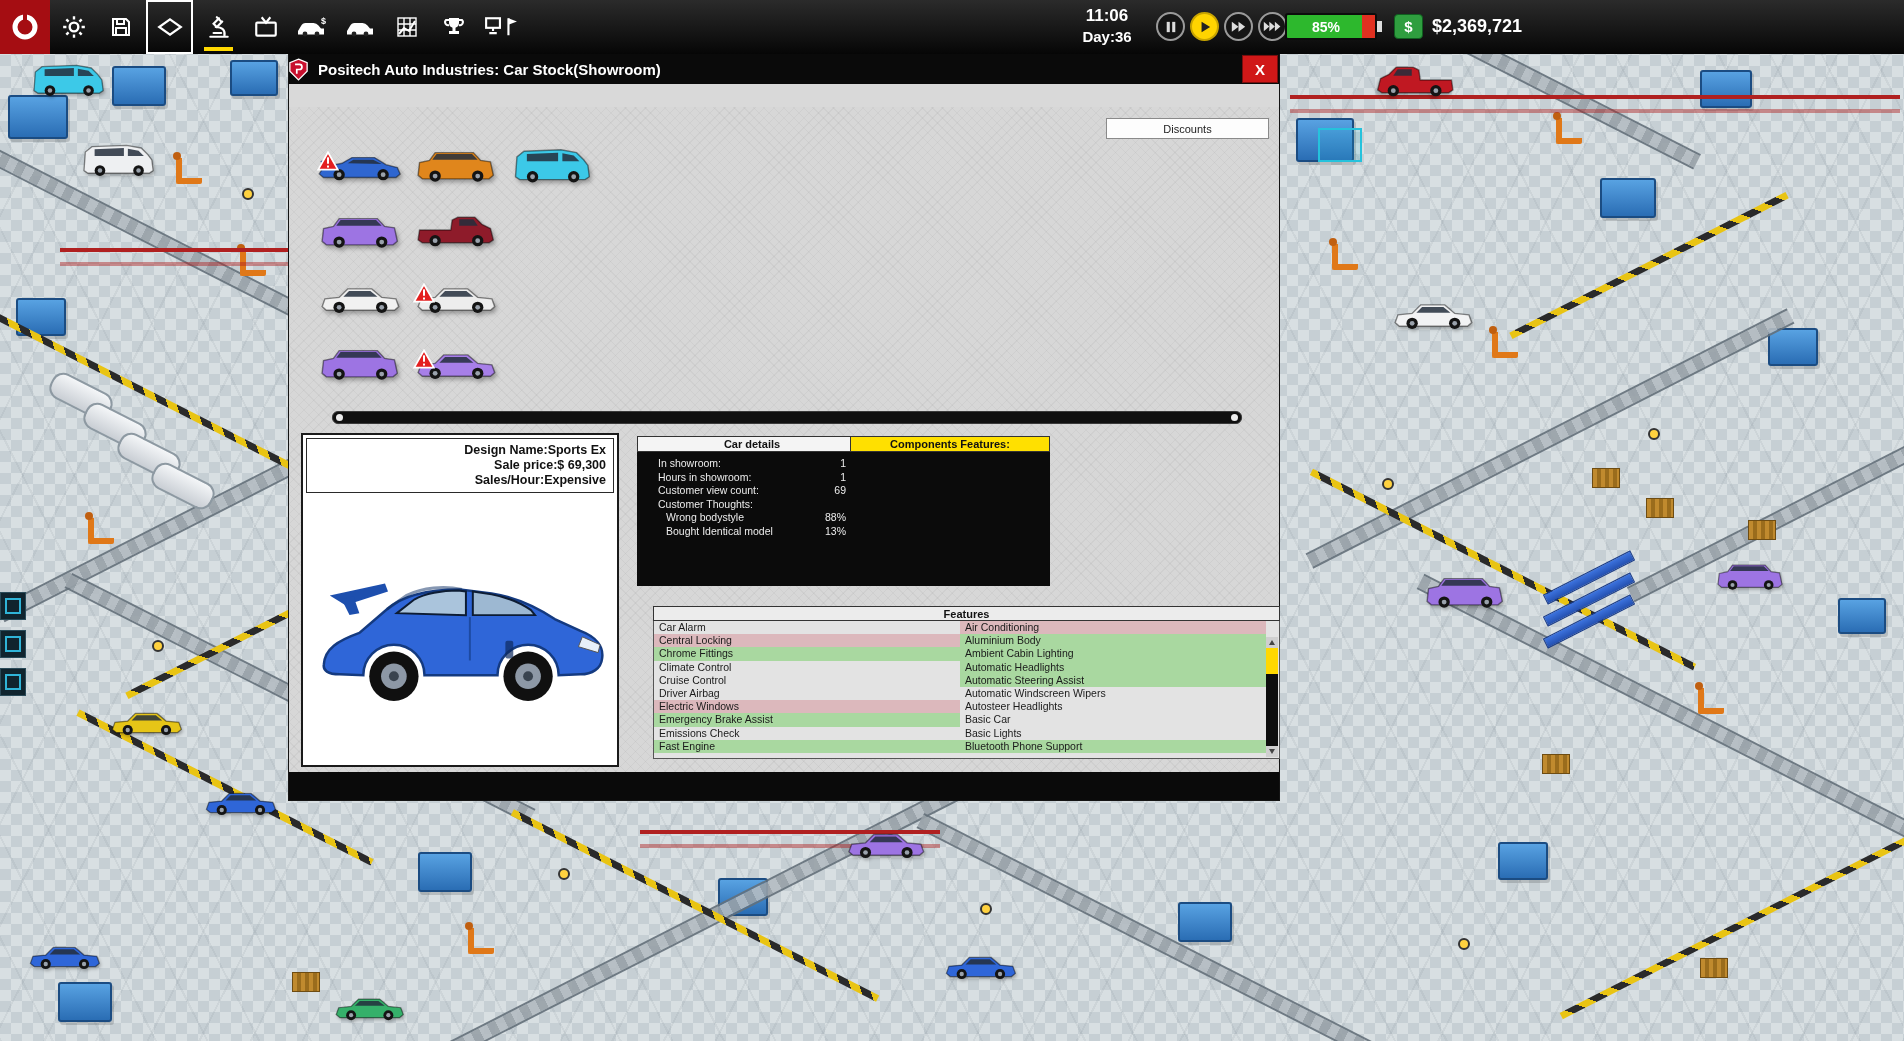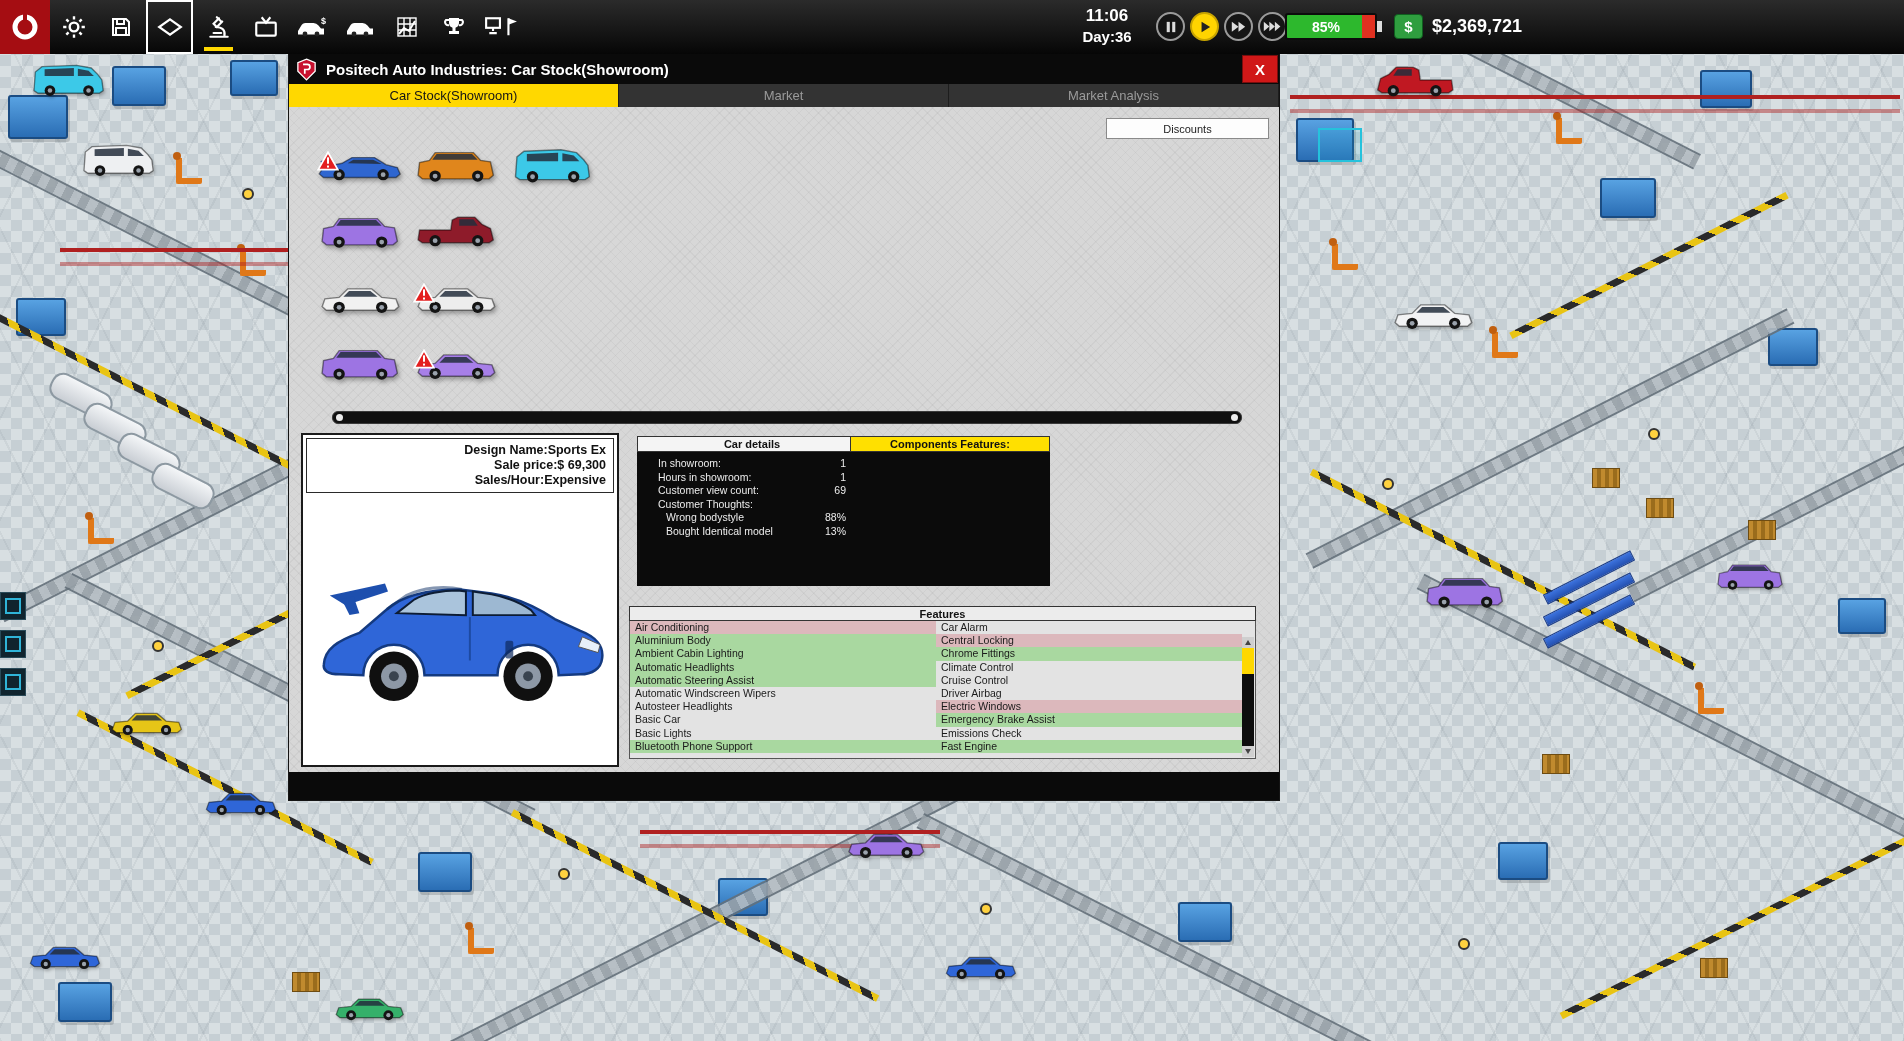--- a/index.html
+++ b/index.html
@@ -50,21 +50,21 @@
   .power{position:absolute;left:1285px;top:13px;width:92px;height:27px;background:#2db82d;border:2px solid #0c0c0c;border-radius:3px;box-sizing:border-box;display:flex;align-items:center;justify-content:center;}
   .power-text{color:#fff;font-weight:bold;font-size:14px;z-index:2;margin-right:10px;}
   .power-red{position:absolute;right:0;top:0;bottom:0;width:13px;background:#e03020;}
   .power-tip{position:absolute;right:-7px;top:6px;width:5px;height:11px;background:#ddd;}
   .money{position:absolute;left:1394px;top:14px;display:flex;align-items:center;gap:9px;}
   .money-icon{width:27px;height:23px;background:#2f9e3f;border:1px solid #0f5f1f;border-radius:4px;color:#fff;font-weight:bold;font-size:15px;display:flex;align-items:center;justify-content:center;}
   .money-text{color:#fff;font-weight:bold;font-size:18px;}
 
   
   .window{position:absolute;left:289px;top:54px;width:990px;height:746px;z-index:30;background:#d9d9d9;box-shadow:0 0 0 1px #141414;}
-  .titlebar{position:relative;height:30px;background:#0a0a0a;display:flex;align-items:center;padding-left:8px;}
+  .titlebar{position:relative;height:30px;background:#0a0a0a;display:flex;align-items:center;padding-left:0;}
   .title-logo{display:flex;align-items:center;}
   .title-text{color:#fff;font-weight:bold;font-size:15px;margin-left:10px;}
   .close-btn{position:absolute;right:1px;top:1px;width:36px;height:28px;background:#d01818;color:#fff;font-weight:bold;font-size:15px;border:1px solid #7a0d0d;cursor:pointer;font-family:"Liberation Sans",sans-serif;}
   .tabs{display:flex;height:23px;background:#262626;}
   .tab{flex:1;display:flex;align-items:center;justify-content:center;font-size:13px;color:#9a9a9a;background:#333;border-right:1px solid #1d1d1d;cursor:pointer;}
   .tab.active{background:#ffd800;color:#141414;}
   .content{position:absolute;left:0;right:0;top:53px;bottom:28px;
     background:
      repeating-linear-gradient(45deg, rgba(0,0,0,.035) 0 1px, transparent 1px 7px),
      repeating-linear-gradient(-45deg, rgba(0,0,0,.035) 0 1px, transparent 1px 7px),
@@ -91,21 +91,21 @@
   .panel{position:absolute;top:329px;height:150px;}
   .p-details{left:348px;width:230px;} .p-uninst{left:561px;width:200px;} .p-defects{left:777px;width:198px;}
   .panel-h{height:16px;display:flex;align-items:center;justify-content:center;font-size:11px;font-weight:bold;border:1px solid #333;box-sizing:border-box;}
   .panel-h.white{background:#f4f4f4;color:#111;}
   .panel-h.yellow{background:#ffe000;color:#111;}
   .panel-h.red{background:#f08080;color:#fff;}
   .panel-b{position:absolute;top:16px;bottom:0;left:0;right:0;background:#0b0b0b;padding:5px 21px;box-sizing:border-box;}
   .dt-row{display:flex;justify-content:space-between;color:#ececec;font-size:10.5px;line-height:13.5px;}
   .dt-row.indent{padding-left:8px;}
 
-  .features{position:absolute;left:340px;top:499px;width:627px;height:153px;}
+  .features{position:absolute;left:364px;top:499px;width:627px;height:153px;}
   .features-h{height:15px;background:#ececec;border:1px solid #333;font-weight:bold;font-size:11px;color:#111;display:flex;align-items:center;justify-content:center;box-sizing:border-box;}
   .features-body{position:absolute;left:0;right:0;top:15px;bottom:0;background:#e3e3e3;border:1px solid #555;border-top:none;box-sizing:border-box;display:flex;padding-right:13px;}
   .fcol{flex:1;display:flex;flex-direction:column;overflow:hidden;}
   .f-row{height:13.2px;font-size:10.5px;line-height:13.2px;padding-left:5px;color:#1a1a1a;white-space:nowrap;}
   .f-row.f-green{background:#a9d8a0;}
   .f-row.f-pink{background:#dcb8bc;}
   .fscroll{position:absolute;right:1px;top:16px;bottom:1px;width:12px;display:flex;flex-direction:column;cursor:pointer;}
   .fs-arrow{height:11px;background:#cfcfcf;position:relative;}
   .fs-arrow.up::after{content:"";position:absolute;left:2.5px;top:3px;border-left:3.5px solid transparent;border-right:3.5px solid transparent;border-bottom:5px solid #444;}
   .fs-arrow.down::after{content:"";position:absolute;left:2.5px;top:3px;border-left:3.5px solid transparent;border-right:3.5px solid transparent;border-top:5px solid #444;}
@@ -458,25 +458,20 @@
     <div class="titlebar">
       <span class="title-logo">
         <svg viewBox="0 0 22 26" width="19" height="23">
             <path d="M11,1 L21,5 V15 L11,25 L1,15 V5 Z" fill="#c8102e" stroke="#fff" stroke-width="1.5"></path>
             <path d="M7,7 h5 a3,3 0 0 1 0,6 h-3 v5" stroke="#fff" stroke-width="2" fill="none"></path>
           </svg>
       </span>
       <span class="title-text">Positech Auto Industries: Car Stock(Showroom)</span>
       <button class="close-btn">X</button>
     </div>
-    <div class="tabs" id="tabs">
-        <div class="tab active">Car Stock(Showroom)</div>
-        <div class="tab">Market</div>
-        <div class="tab">Market Analysis</div>
-      </div>
     <div class="content">
       <button class="discounts">Discounts</button>
       <div class="car-grid" id="car-grid">
           <div class="cg-row">
             <div class="car-tile">
               <svg class="car" viewBox="0 0 124 60" width="88">
                 <polygon points="8,27 22,24 23,28 10,31" fill="#2f66d0" stroke="rgba(0,0,0,.4)"></polygon>
                 <polygon points="6,45 12,35 38,30 52,22 84,22 100,32 116,36 120,45 114,50 12,50" fill="#2f66d0" stroke="rgba(0,0,0,.45)" stroke-width="2"></polygon>
                 <polygon points="54,25 82,25 94,31 46,30" fill="#232e3c" opacity="0.85"></polygon>
                 <circle cx="34" cy="46" r="8" fill="#141414"></circle>
@@ -660,44 +655,44 @@
           </div>
       </div>
       <div class="panel p-uninst">
         <div class="panel-h yellow">Components Features:</div>
         <div class="panel-b"></div>
       </div>
 
       <div class="features">
         <div class="features-h">Features</div>
         <div class="features-body">
+          <div class="fcol" id="fcol1">
+              <div class="f-row">Car Alarm</div>
+              <div class="f-row f-pink">Central Locking</div>
+              <div class="f-row f-green">Chrome Fittings</div>
+              <div class="f-row">Climate Control</div>
+              <div class="f-row">Cruise Control</div>
+              <div class="f-row">Driver Airbag</div>
+              <div class="f-row f-pink">Electric Windows</div>
+              <div class="f-row f-green">Emergency Brake Assist</div>
+              <div class="f-row">Emissions Check</div>
+              <div class="f-row f-green">Fast Engine</div>
+            </div>
           <div class="fcol" id="fcol0">
               <div class="f-row f-pink">Air Conditioning</div>
               <div class="f-row f-green">Aluminium Body</div>
               <div class="f-row f-green">Ambient Cabin Lighting</div>
               <div class="f-row f-green">Automatic Headlights</div>
               <div class="f-row f-green">Automatic Steering Assist</div>
               <div class="f-row">Automatic Windscreen Wipers</div>
               <div class="f-row">Autosteer Headlights</div>
               <div class="f-row">Basic Car</div>
               <div class="f-row">Basic Lights</div>
               <div class="f-row f-green">Bluetooth Phone Support</div>
             </div>
-          <div class="fcol" id="fcol1">
-              <div class="f-row">Car Alarm</div>
-              <div class="f-row f-pink">Central Locking</div>
-              <div class="f-row f-green">Chrome Fittings</div>
-              <div class="f-row">Climate Control</div>
-              <div class="f-row">Cruise Control</div>
-              <div class="f-row">Driver Airbag</div>
-              <div class="f-row f-pink">Electric Windows</div>
-              <div class="f-row f-green">Emergency Brake Assist</div>
-              <div class="f-row">Emissions Check</div>
-              <div class="f-row f-green">Fast Engine</div>
-            </div>
           <div class="fscroll">
             <div class="fs-arrow up"></div>
             <div class="fs-thumb"></div>
             <div class="fs-fill"></div>
             <div class="fs-arrow down"></div>
           </div>
         </div>
       </div>
     </div>
     <div class="footer"></div>

